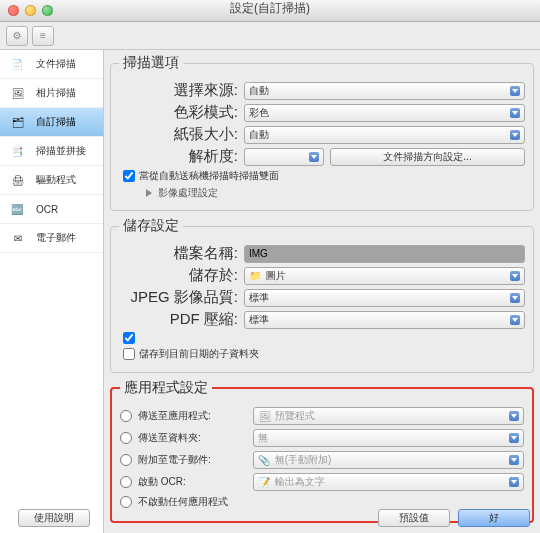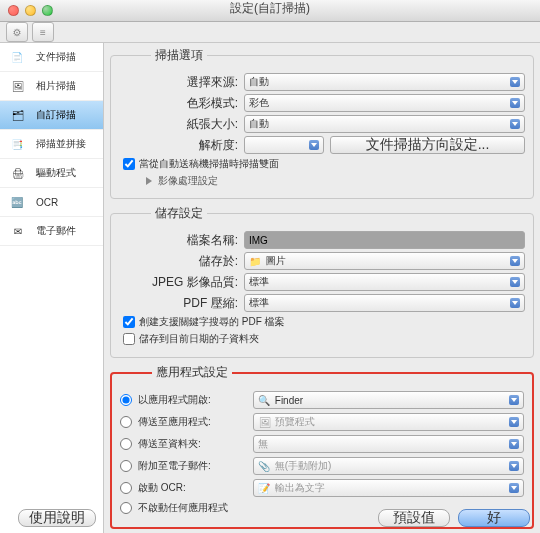--- a/index.html
+++ b/index.html
@@ -19,45 +19,45 @@
 .content { flex:1; display:flex; }
 
 .sidebar { width: 104px; background:#fff; border-right:1px solid #c8c8c8; }
 .sb-item { display:flex; align-items:center; gap:8px; padding:6px 8px; border-bottom:1px solid #eee; font-size:10px; color:#333; cursor:pointer; }
 .sb-item.selected { background: linear-gradient(#bfe0fb,#8fc5f0); color:#000; }
 .sb-icon { width:20px; height:16px; display:flex; align-items:center; justify-content:center; }
 
 .main { flex:1; background:#ececec; padding:4px 6px 0 6px; overflow:auto; }
 
 fieldset { border:1px solid #c8c8c8; border-radius:4px; margin-bottom:6px; padding:6px 8px 8px 8px; position:relative; background:#ececec;}
-legend { font-size:12px; padding:0 4px; color:#333;margin-left:32px; }
+legend { font-size:14px; padding:0 4px; color:#333; }
 .row { display:flex; align-items:center; margin:3px 0; }
-.row label.k { width:125px; text-align:right; padding-right:6px; font-size:12px; color:#333; }
+.row label.k { width:125px; text-align:right; padding-right:6px; font-size:15px; color:#333; }
 .sel { flex:1; height:18px; background:linear-gradient(#fefefe,#e8e8e8); border:1px solid #a8a8a8; border-radius:3px; font-size:10px; padding:0 4px; position:relative; display:flex; align-items:center; }
 .sel.disabled { color:#999; }
 .sel::after { content:""; position:absolute; right:4px; top:3px; width:10px; height:10px; background:
   linear-gradient(#7aa4e0,#4a7cc8); border-radius:2px; }
 .sel::before { content:""; position:absolute; right:6px; top:6px; width:0;height:0;border-left:3px solid transparent;border-right:3px solid transparent;border-top:4px solid #fff; z-index:2;}
-.btn { height:18px; background:linear-gradient(#fefefe,#e4e4e4); border:1px solid #a8a8a8; border-radius:3px; font-size:14px; padding:0 10px; display:inline-flex; align-items:center; justify-content:center; cursor:pointer;}
+.btn { height:18px; background:linear-gradient(#fefefe,#e4e4e4); border:1px solid #a8a8a8; border-radius:3px; font-size:10px; padding:0 10px; display:inline-flex; align-items:center; justify-content:center; cursor:pointer;}
 .btn.primary { background:linear-gradient(#c8e0ff,#7fb4f0); border-color:#5a8acb; }
 input[type=text].tx { flex:1; height:18px; border:1px solid #a8a8a8; border-radius:3px; padding:0 4px; font-size:10px; background:#a3a3a3; }
 .chk { display:flex; align-items:center; gap:4px; font-size:10px; margin:3px 0 3px 4px; }
 .chk input { width:12px; height:12px; }
 .disclosure { display:flex; align-items:center; gap:6px; font-size:10px; margin:2px 0 2px 4px; color:#555;padding-left:23px; }
 .disclosure .tri { width:0;height:0;border-top:4px solid transparent;border-bottom:4px solid transparent;border-left:6px solid #8a8a8a; }
 
 .app-fieldset { border:2px solid #e03a2f !important; }
 .radio-row { display:flex; align-items:center; margin:4px 0; }
 .radio-row input[type=radio] { margin-right:6px; width:12px;height:12px; }
 .radio-row .rk { width:115px; font-size:10px; }
 .radio-row .sel { flex:1; }
 
 .footer { position:absolute; left:0; right:0; bottom:6px; display:flex; padding:0 10px; align-items:center; }
 .footer .spacer { flex:1; }
-.footer .btn { min-width:72px; margin-left:8px; justify-content:center;border-radius:8px; }
+.footer .btn { min-width:72px; margin-left:8px; justify-content:center; }
 
 .micon { display:inline-flex; width:14px; height:12px; align-items:center; justify-content:center; }
 </style>
 </head>
 <body>
 
 <div class="titlebar">
   <div class="traffic">
     <div class="tlight tl-close"></div>
     <div class="tlight tl-min"></div>
@@ -167,37 +167,31 @@
             </div>
         </div>
         <div class="row">
           <label class="k">PDF 壓縮:</label>
           <div class="sel">
               <span>標準</span>
             </div>
         </div>
         <label class="chk">
           <input type="checkbox" checked="" style="">
-          <span>創建支援關鍵字搜尋的 PDF 檔案</span>
         </label>
         <label class="chk">
           <input type="checkbox" style="">
           <span>儲存到目前日期的子資料夾</span>
         </label>
       </fieldset>
 
       <fieldset class="app-fieldset">
         <legend>應用程式設定</legend>
 
         <div class="radio-row">
-          <input type="radio" name="appaction" checked="" style="">
-          <span class="rk">以應用程式開啟:</span>
-          <div class="sel"><span class="micon">🔍</span>&nbsp;<span>Finder</span></div>
-        </div>
-        <div class="radio-row">
           <input type="radio" name="appaction" style="">
           <span class="rk">傳送至應用程式:</span>
           <div class="sel disabled"><span class="micon">🖼</span>&nbsp;<span>預覽程式</span></div>
         </div>
         <div class="radio-row">
           <input type="radio" name="appaction" style="">
           <span class="rk">傳送至資料夾:</span>
           <div class="sel disabled">
               <span>無</span>
             </div>

